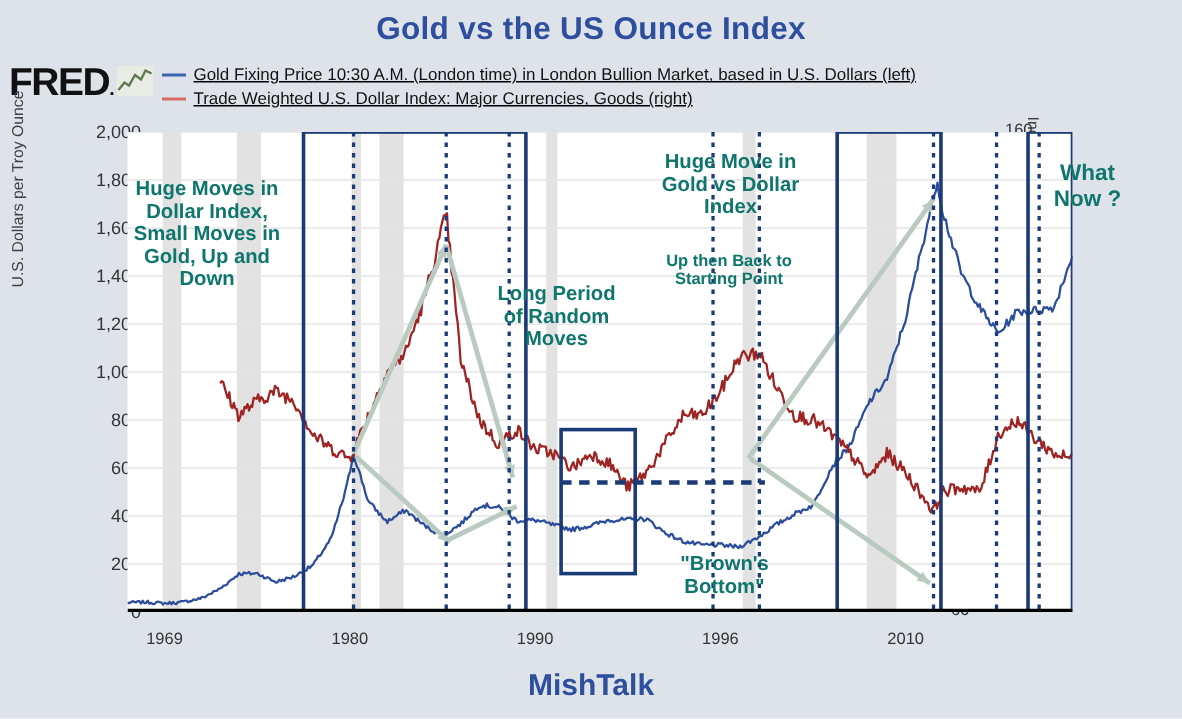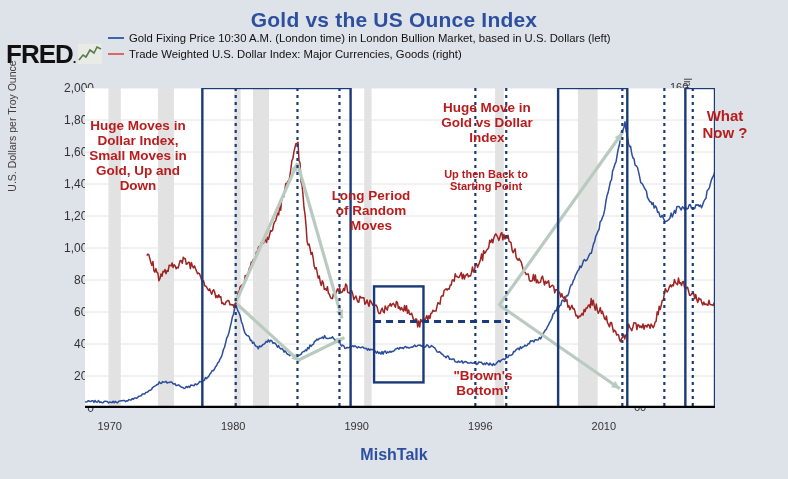--- a/index.html
+++ b/index.html
@@ -18,21 +18,21 @@
     font-size:21px;font-weight:bold;color:#2d4f9e;letter-spacing:.2px;
   }
   .fred-logo{
     position:absolute;left:6px;top:41px;
     font-size:26px;font-weight:bold;color:#111;letter-spacing:-1px;
     font-family:"Liberation Sans", sans-serif;line-height:26px;
   }
   .fred-dot{font-size:13px;}
   .fred-glyph{position:absolute;left:78px;top:44px;width:24px;height:20px;}
 
-  .legend{position:absolute;left:108px;top:30px;}
+  .legend{position:absolute;left:108px;top:42px;text-decoration:underline;}
   .legend-row{display:flex;align-items:center;height:16px;}
   .legend-swatch{width:16px;height:0;border-top:2px solid #3a66b0;margin-right:5px;}
   .legend-swatch.red{border-top-color:#d96a63;}
   .legend-text{font-size:11.3px;color:#111;white-space:nowrap;}
 
   
   .plot{
     position:absolute;left:85px;top:88px;width:630px;height:320px;
     background:#ffffff;
   }
@@ -45,26 +45,26 @@
     position:absolute;left:608px;top:120px;width:160px;
     transform:rotate(90deg);transform-origin:center;
     font-size:10.5px;color:#3f3f3f;text-align:center;
   }
   .ytick-l{position:absolute;right:694px;font-size:12px;color:#333;text-align:right;width:60px;}
   .ytick-r{position:absolute;left:634px;font-size:11px;color:#333;text-align:left;width:44px;}
   .xtick{position:absolute;font-size:11px;color:#333;text-align:center;width:60px;}
 
   .watermark{
     position:absolute;left:0;top:446px;width:788px;text-align:center;
-    font-size:16px;font-weight:bold;color:#2d4f9e;
+    font-size:20px;font-weight:bold;color:#2d4f9e;
   }
 
   
   .anno{
-    position:absolute;color:#b91c1c;font-weight:bold;text-align:center;
+    position:absolute;color:#0f766e;font-weight:bold;text-align:center;
     line-height:1.12;
   }
   .anno-a{left:84px;top:118px;width:108px;font-size:13.5px;}
   .anno-b{left:329px;top:188px;width:84px;font-size:13.5px;}
   .anno-c{left:426px;top:100px;width:122px;font-size:13.5px;}
   .anno-d{left:434px;top:168px;width:104px;font-size:11px;}
   .anno-e{left:428px;top:368px;width:110px;font-size:13.5px;}
   .anno-f{left:692px;top:108px;width:66px;font-size:15px;}
 </style>
 </head>
@@ -116,21 +116,21 @@
       <div class="ytick-r" style="top: 305px;">90</div>
       <div class="ytick-r" style="top: 273px;">100</div>
       <div class="ytick-r" style="top: 241px;">110</div>
       <div class="ytick-r" style="top: 209px;">120</div>
       <div class="ytick-r" style="top: 177px;">130</div>
       <div class="ytick-r" style="top: 145px;">140</div>
       <div class="ytick-r" style="top: 113px;">150</div>
       <div class="ytick-r" style="top: 81px; margin-left: 36px;">160</div>
     </div>
   <div id="xticks">
-      <div class="xtick" style="left: 79.7059px; top: 420px;">1970</div>
+      <div class="xtick" style="left: 79.7059px; top: 420px;">1969</div>
       <div class="xtick" style="left: 203.235px; top: 420px;">1980</div>
       <div class="xtick" style="left: 326.765px; top: 420px;">1990</div>
       <div class="xtick" style="left: 450.294px; top: 420px;">1996</div>
       <div class="xtick" style="left: 573.824px; top: 420px;">2010</div>
     </div>
 
   <div class="plot">
     <svg id="plot-svg" width="630" height="320" viewBox="0 0 630 320">
         <rect x="23.470588235295242" y="0" width="12.352941176470583" height="320" fill="#e2e2e2"></rect>
         <rect x="72.88235294117759" y="0" width="16.058823529411214" height="320" fill="#e2e2e2"></rect>

